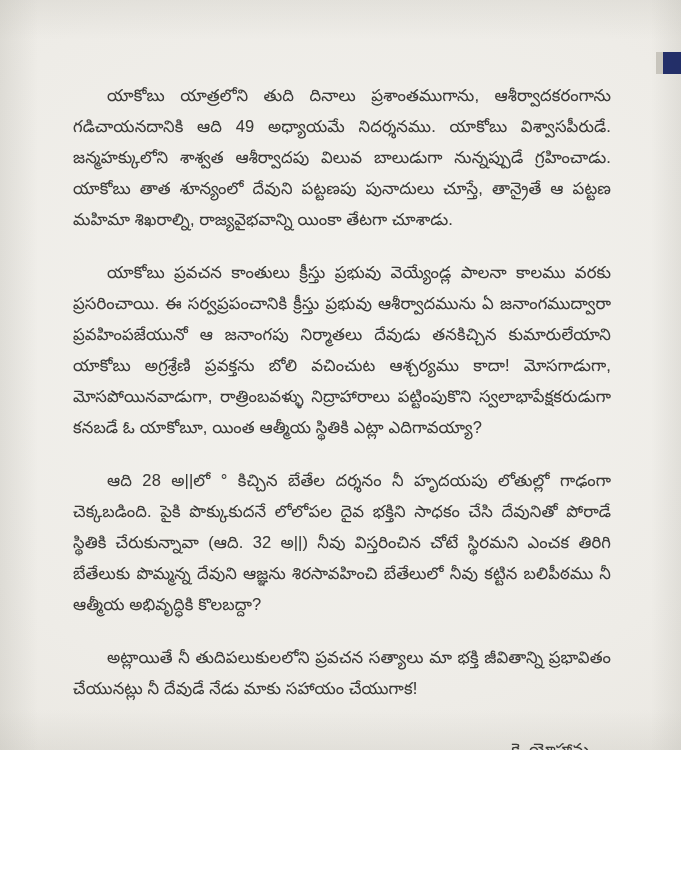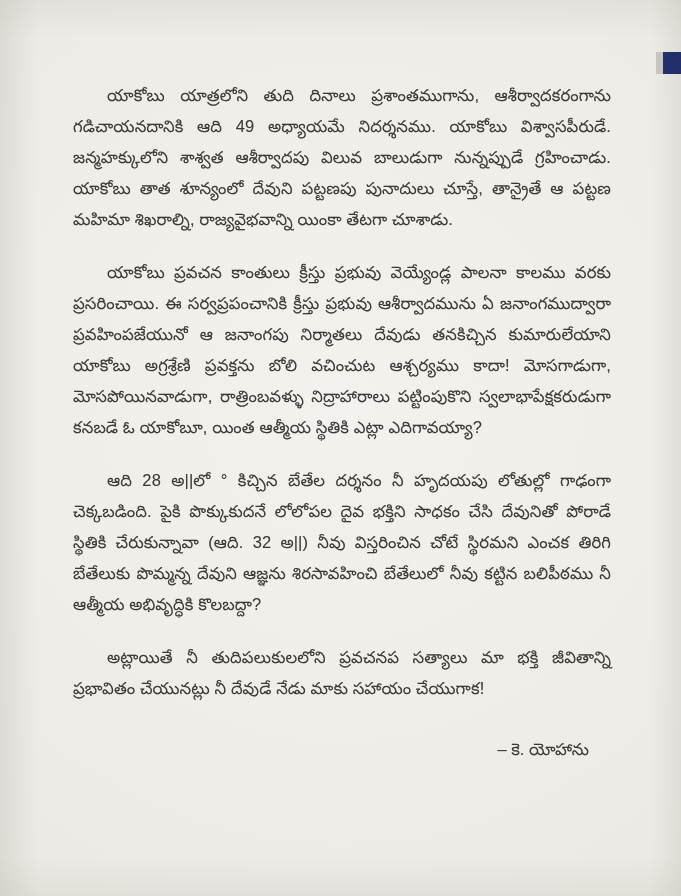--- a/index.html
+++ b/index.html
@@ -9,21 +9,21 @@
   body {
     width: 681px;
     height: 896px;
     overflow: hidden;
     background: #ffffff;
     font-family: "Liberation Serif", serif;
   }
   .page {
     position: relative;
     width: 681px;
-    height: 896px;
+    height: 750px;
     background:
       radial-gradient(ellipse 120% 90% at 50% 45%, #f3f2ee 0%, #eeece7 55%, #e7e4dd 100%);
     box-sizing: border-box;
     overflow: hidden;
   }
   
   .page::before {
     content: "";
     position: absolute;
     inset: 0;
@@ -88,17 +88,17 @@
 
 <div class="page">
 
   <div class="corner-mark-2"></div>
   <div class="corner-mark"></div>
 
   <div class="content">
     <p class="para">యాకోబు యాత్రలోని తుది దినాలు ప్రశాంతముగాను, ఆశీర్వాదకరంగాను గడిచాయనదానికి ఆది 49 అధ్యాయమే నిదర్శనము. యాకోబు విశ్వాసపీరుడే. జన్మహక్కులోని శాశ్వత ఆశీర్వాదపు విలువ బాలుడుగా నున్నప్పుడే గ్రహించాడు. యాకోబు తాత శూన్యంలో దేవుని పట్టణపు పునాదులు చూస్తే, తాన్రైతే ఆ పట్టణ మహిమా శిఖరాల్ని, రాజ్యవైభవాన్ని యింకా తేటగా చూశాడు.</p>
     <p class="para">యాకోబు ప్రవచన కాంతులు క్రీస్తు ప్రభువు వెయ్యేండ్ల పాలనా కాలము వరకు ప్రసరించాయి. ఈ సర్వప్రపంచానికి క్రీస్తు ప్రభువు ఆశీర్వాదమును ఏ జనాంగముద్వారా ప్రవహింపజేయునో ఆ జనాంగపు నిర్మాతలు దేవుడు తనకిచ్చిన కుమారులేయాని యాకోబు అగ్రశ్రేణి ప్రవక్తను బోలి వచించుట ఆశ్చర్యము కాదా! మోసగాడుగా, మోసపోయినవాడుగా, రాత్రింబవళ్ళు నిద్రాహారాలు పట్టింపుకొని స్వలాభాపేక్షకరుడుగా కనబడే ఓ యాకోబూ, యింత ఆత్మీయ స్థితికి ఎట్లా ఎదిగావయ్యా?</p>
     <p class="para">ఆది 28 అ||లో ° కిచ్చిన బేతేల దర్శనం నీ హృదయపు లోతుల్లో గాఢంగా చెక్కబడింది. పైకి పొక్కుకుదనే లోలోపల దైవ భక్తిని సాధకం చేసి దేవునితో పోరాడే స్థితికి చేరుకున్నావా (ఆది. 32 అ||) నీవు విస్తరించిన చోటే స్థిరమని ఎంచక తిరిగి బేతేలుకు పొమ్మన్న దేవుని ఆజ్ఞను శిరసావహించి బేతేలులో నీవు కట్టిన బలిపీఠము నీ ఆత్మీయ అభివృద్ధికి కొలబద్దా?</p>
-    <p class="para">అట్లాయితే నీ తుదిపలుకులలోని ప్రవచనప సత్యాలు మా భక్తి జీవితాన్ని ప్రభావితం చేయునట్లు నీ దేవుడే నేడు మాకు సహాయం చేయుగాక!</p>
+    <p class="para">అట్లాయితే నీ తుదిపలుకులలోని ప్రవచన సత్యాలు మా భక్తి జీవితాన్ని ప్రభావితం చేయునట్లు నీ దేవుడే నేడు మాకు సహాయం చేయుగాక!</p>
     <div class="signature">– కె. యోహాను</div>
   </div>
 
 </div>
 
 </body></html>

